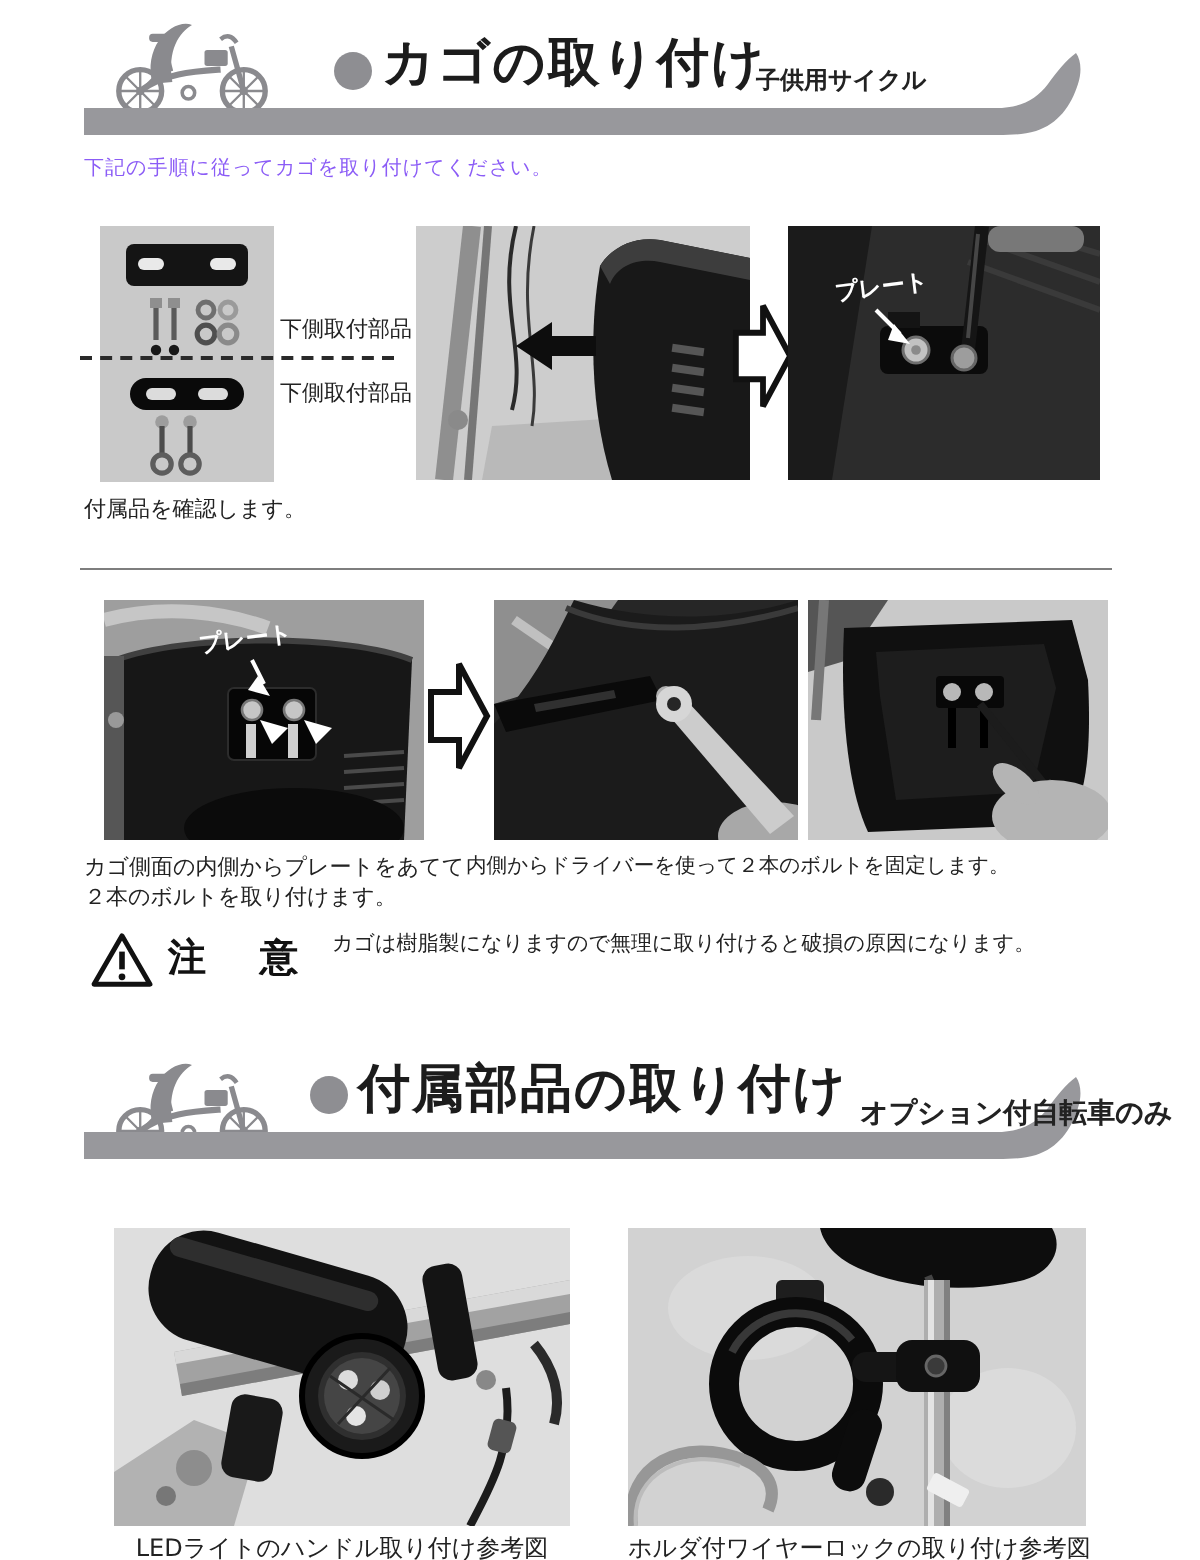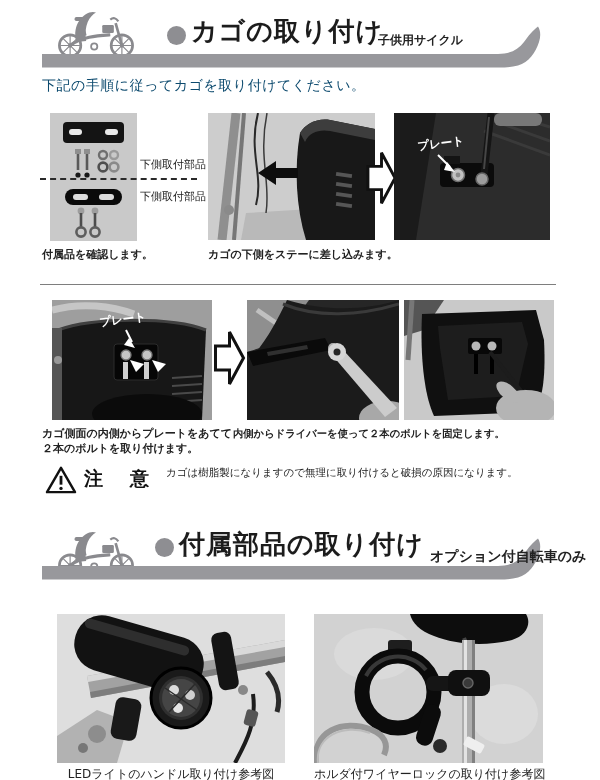--- a/index.html
+++ b/index.html
@@ -5,23 +5,23 @@
   html,body{margin:0;padding:0;background:#ffffff;}
   .page{
     position:relative;width:600px;height:780px;background:#ffffff;overflow:hidden;
     font-family:"DejaVu Sans",sans-serif;color:#1f1f1f;
   }
   .abs{position:absolute;}
   
   .sec-title{font-size:26px;font-weight:600;letter-spacing:1px;color:#1c1c1c;white-space:nowrap;}
   .sec-sub{font-size:12px;font-weight:600;color:#222;white-space:nowrap;}
   .bullet{width:19px;height:19px;border-radius:50%;background:#8e8e92;}
-  .intro{font-size:14px;color:#0c4a6e;white-space:nowrap;letter-spacing:0.5px;}
+  .intro{font-size:10px;color:#8b5cf6;white-space:nowrap;letter-spacing:0.5px;}
   
-  .caption{font-size:11px;color:#222;white-space:nowrap;line-height:15px;font-weight:bold;}
+  .caption{font-size:11px;color:#222;white-space:nowrap;line-height:15px;}
   .cap-wide{font-size:10.3px;}
   .part-label{font-size:11px;color:#222;white-space:nowrap;}
   .dashline{border-top:2px dashed #2a2a2a;height:0;z-index:5;}
   .divider{background:#7e7e7e;height:1px;}
   
   .warn-label{font-size:19px;font-weight:bold;color:#111;letter-spacing:4px;white-space:nowrap;}
   .warn-text{font-size:10.5px;color:#222;line-height:16px;white-space:nowrap;margin-left:16px;}
   .photo{overflow:hidden;background:#ccc;}
   .photo svg{display:block;}
   .cap-center{text-align:center;font-size:12px;color:#222;white-space:nowrap;}
@@ -108,21 +108,20 @@
       <path d="M92,20 C98,10 110,5 122,7 L167,16 L167,27 L122,18 C112,16 101,19 97,29 Z" fill="#3d3d3d"></path>
       <g fill="#565656">
         <rect x="128" y="60" width="16" height="4" transform="rotate(8 136 62)"></rect>
         <rect x="128" y="70" width="16" height="4" transform="rotate(8 136 72)"></rect>
         <rect x="128" y="80" width="16" height="4" transform="rotate(8 136 82)"></rect>
         <rect x="128" y="90" width="16" height="4" transform="rotate(8 136 92)"></rect>
       </g>
       <polygon points="50,60 68,48 68,55 90,55 90,65 68,65 68,72" fill="#0d0d0d"></polygon>
     </svg>
   </div>
-  <div class="abs caption" style="left:208px;top:247px;">カゴの下側をステーに差し込みます。</div>
 
   <svg class="abs" style="left:366px;top:147px;" width="31" height="62" viewBox="0 0 32 62">
     <polygon points="2,19 16,19 16,5 30,31 16,57 16,43 2,43" fill="#ffffff" stroke="#111" stroke-width="3"></polygon>
   </svg>
 
   <div class="abs photo" style="left:394px;top:113px;width:156px;height:127px;">
     <svg width="156" height="127" viewBox="0 0 156 127">
       <rect width="156" height="127" fill="#2c2c2c"></rect>
       <polygon points="0,0 42,0 22,127 0,127" fill="#1b1b1b"></polygon>
       <path d="M110,0 L156,14 M100,8 L156,28 M90,18 L156,42" stroke="#3a3a3a" stroke-width="3"></path>

